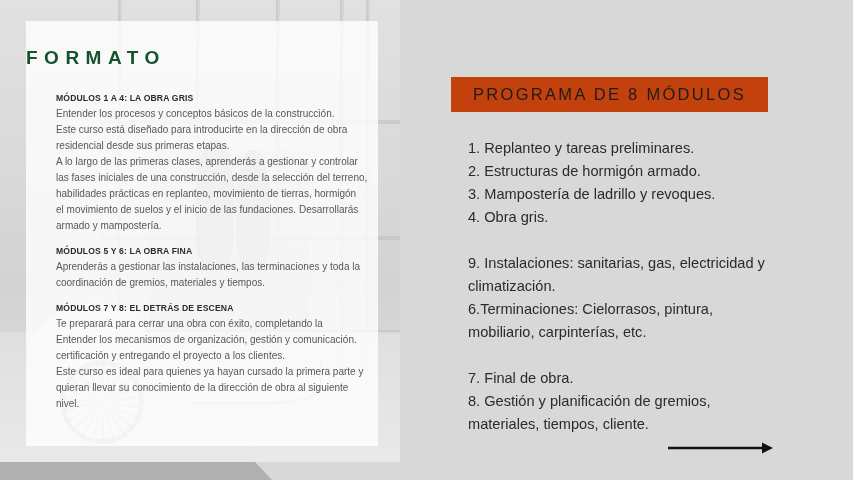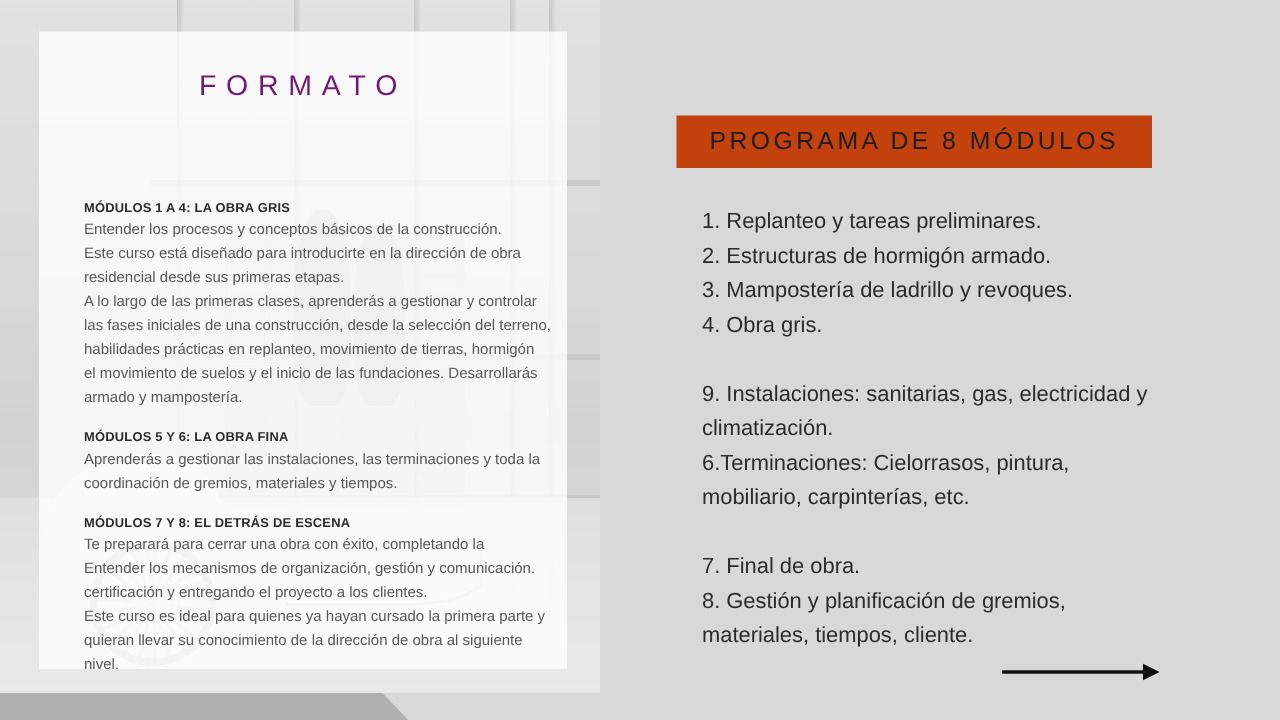--- a/index.html
+++ b/index.html
@@ -109,33 +109,31 @@
     width: 352px;
     height: 425px;
     background: rgba(255,255,255,0.80);
   }
 
   .card-title {
     position: absolute;
     left: 0;
     top: 26px;
     width: 352px;
-    text-align: center;
     font-size: 19px;
     letter-spacing: 6.5px;
-    color: #701a75;
-    font-weight: 400;
+    color: #14532d;
+    font-weight: 700;
   }
 
   .card-body {
     position: absolute;
     left: 30px;
     top: 69px;
     width: 300px;
-    margin-top: 40px;
   }
   .sec-head {
     font-size: 8.6px;
     font-weight: bold;
     color: #2b2b2b;
     letter-spacing: .15px;
     line-height: 16px;
     margin: 0;
   }
   .sec-line {

